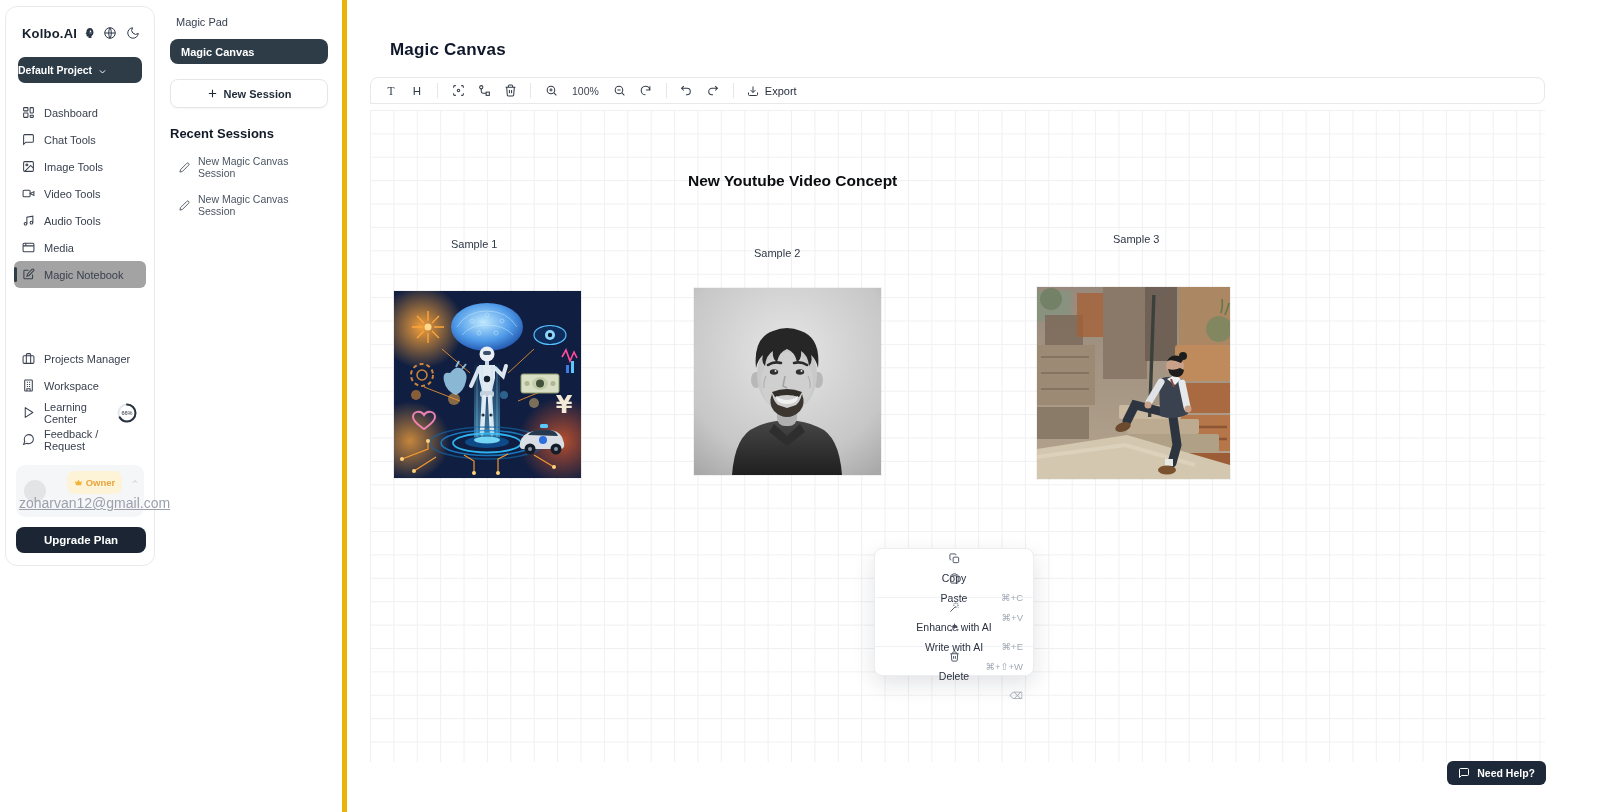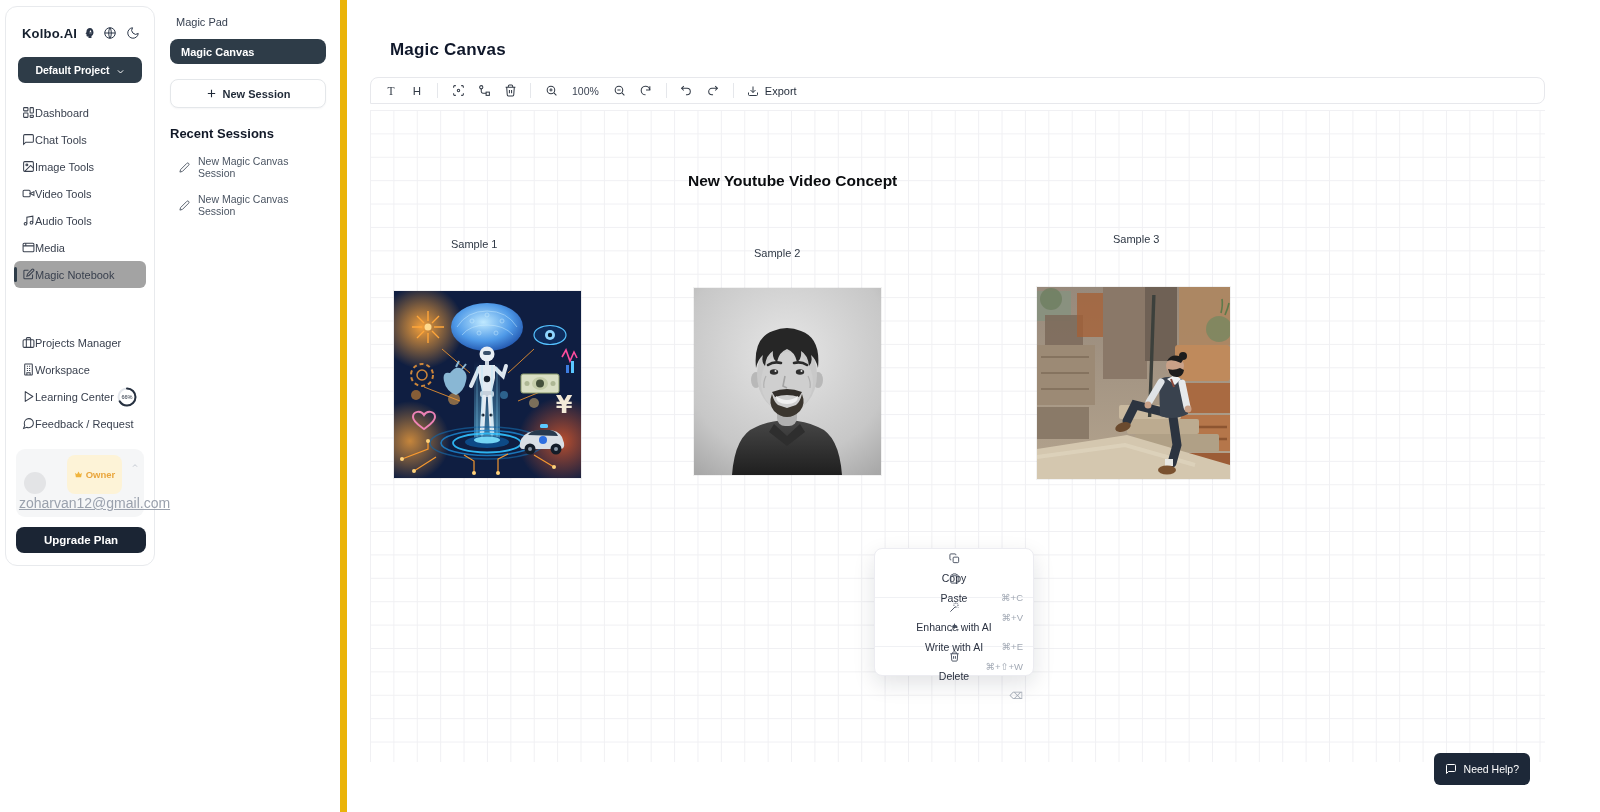--- a/index.html
+++ b/index.html
@@ -11,50 +11,50 @@
   .sidebar { position:absolute; left:5px; top:6px; width:150px; height:560px;
     background:#fff; border:1px solid #e8eaed; border-radius:12px;
     display:flex; flex-direction:column; padding:18px 8px 12px 8px; z-index:5; }
   .brand-row { display:flex; align-items:center; gap:7px; padding:0 6px 0 8px; }
   .brand { font-size:13px; font-weight:bold; letter-spacing:.2px; color:#16202e; }
   .brand-icons { display:flex; align-items:center; gap:9px; margin-left:auto; }
   .icon-btn { width:14px; height:14px; color:#2b3648; cursor:pointer; }
   .icon-btn svg, .nav-ic svg, .mini-ic svg { width:100%; height:100%; display:block; }
   .project-btn { margin:16px 4px 0 4px; height:26px; background:#2e3c48; border:none;
     border-radius:7px; color:#fff; font-size:10.5px; font-weight:bold;
-    display:flex; align-items:center; justify-content:center; gap:6px; cursor:pointer;
+    display:flex; align-items:center; justify-content:flex-start; gap:6px; cursor:pointer;
     font-family:inherit; }
   .project-btn .chev { width:9px; height:9px; }
   .nav { margin-top:16px; display:flex; flex-direction:column; }
-  .nav-item { position:relative; display:flex; align-items:center; 
+  .nav-item { position:relative; display:flex; align-items:center; gap:9px;
     height:27px; padding:0 8px; border-radius:6px; font-size:11px; font-weight:500;
     color:#39404e; cursor:pointer; }
   .nav-item.active { background:#a3a3a3; }
   .nav-item.active::before { content:""; position:absolute; left:0; top:6px; bottom:6px;
     width:2.5px; background:#2e3c48; border-radius:2px; }
   .nav-ic { width:13px; height:13px; color:#39404e; flex:0 0 13px; }
   .sidebar-bottom { margin-top:auto; display:flex; flex-direction:column; }
   .ring-badge { margin-left:2px; width:22px; height:22px; position:relative; flex:0 0 22px;}
   .ring-badge svg { width:22px; height:22px; }
   .user-card { margin:12px 2px 0 2px; background:#f5f6f7; border-radius:9px;
     padding:6px 8px; display:flex; align-items:center; gap:7px; position:relative; }
   .avatar { width:22px; height:22px; border-radius:50%; background:#e3e4e6; flex:0 0 22px;}
   .user-meta { display:flex; flex-direction:column; align-items:center; gap:1px; min-width:0;}
   .owner-badge { display:inline-flex; align-items:center; gap:3px; background:#fdf3d7;
-    color:#e9a63d; font-size:9.5px; font-weight:bold; border-radius:8px; padding:14px 7px;}
+    color:#e9a63d; font-size:9.5px; font-weight:bold; border-radius:8px; padding:6px 7px;}
   .owner-badge svg { width:9px; height:9px; }
   .user-email { font-size:14px; color:#9aa1ad; white-space:nowrap;text-decoration:underline; }
   .user-chev { position:absolute; right:5px; top:7px; width:8px; height:8px; color:#b6bcc6;}
   .upgrade-btn { margin:10px 0 0 2px; height:26px; background:#1b2534; color:#fff;
     border:none; border-radius:8px; font-size:11.5px; font-weight:bold; cursor:pointer;
     font-family:inherit; }
 
   
   .session-panel { position:absolute; left:155px; top:0; width:192px; height:812px;
-    background:#fff; border-right:7px solid #eab308; padding:14px 14px 0 15px; }
+    background:#fff; border-right:5px solid #eab308; padding:14px 14px 0 15px; }
   .sp-item { font-size:11px; color:#374151; font-weight:500; padding:2px 6px; cursor:pointer;}
   .sp-active { margin-top:9px; height:25px; background:#2e3c48; border-radius:8px;
     color:#fff; font-size:11px; font-weight:bold; display:flex; align-items:center;
     padding:0 11px; cursor:pointer; }
   .new-session { margin-top:15px; height:29px; width:100%; background:#fff;
     border:1px solid #e4e7ea; border-radius:8px; display:flex; align-items:center;
     justify-content:center; gap:6px; font-size:11px; font-weight:bold; color:#1f2937;
     cursor:pointer; box-shadow:0 1px 2px rgba(16,24,40,.04); font-family:inherit; }
   .recent-h { margin-top:18px; font-size:13px; font-weight:bold; color:#111827; }
   .session-item { margin-top:14px; display:flex; align-items:center; gap:8px;
@@ -91,22 +91,22 @@
   
   .ctx-menu { position:absolute; left:504px; top:438px; width:160px; background:#fff;
     border:1px solid #ececf1; border-radius:8px; box-shadow:0 8px 22px rgba(16,24,40,.12);
     padding:4px 0; z-index:8; }
   .ctx-item { height:20px; display:flex; align-items:center; gap:8px; padding:0 10px;
     font-size:10.5px; color:#2a3140; cursor:pointer;flex-direction:column; }
   .ctx-item svg { width:11px; height:11px; color:#434c5c; flex:0 0 11px; }
   .ctx-sc { margin-left:auto; font-size:9.5px; color:#a2a9b4; }
   .ctx-sep { height:1px; background:#f0f1f4; margin:4px 0; }
 
-  .need-help { position:absolute; right:70px; bottom:27px; height:32px; background:#1d2838;
-    border:none; border-radius:6px; color:#fff; font-size:10.5px; font-weight:normal;
+  .need-help { position:absolute; right:54px; bottom:27px; height:24px; background:#1d2838;
+    border:none; border-radius:6px; color:#fff; font-size:10.5px; font-weight:bold;
     display:flex; align-items:center; gap:7px; padding:0 11px; cursor:pointer;
     font-family:inherit; z-index:9; }
   .need-help svg { width:12px; height:12px; }
 </style>
 </head>
 <body>
 
 <div class="app">
 
   <aside class="sidebar">

